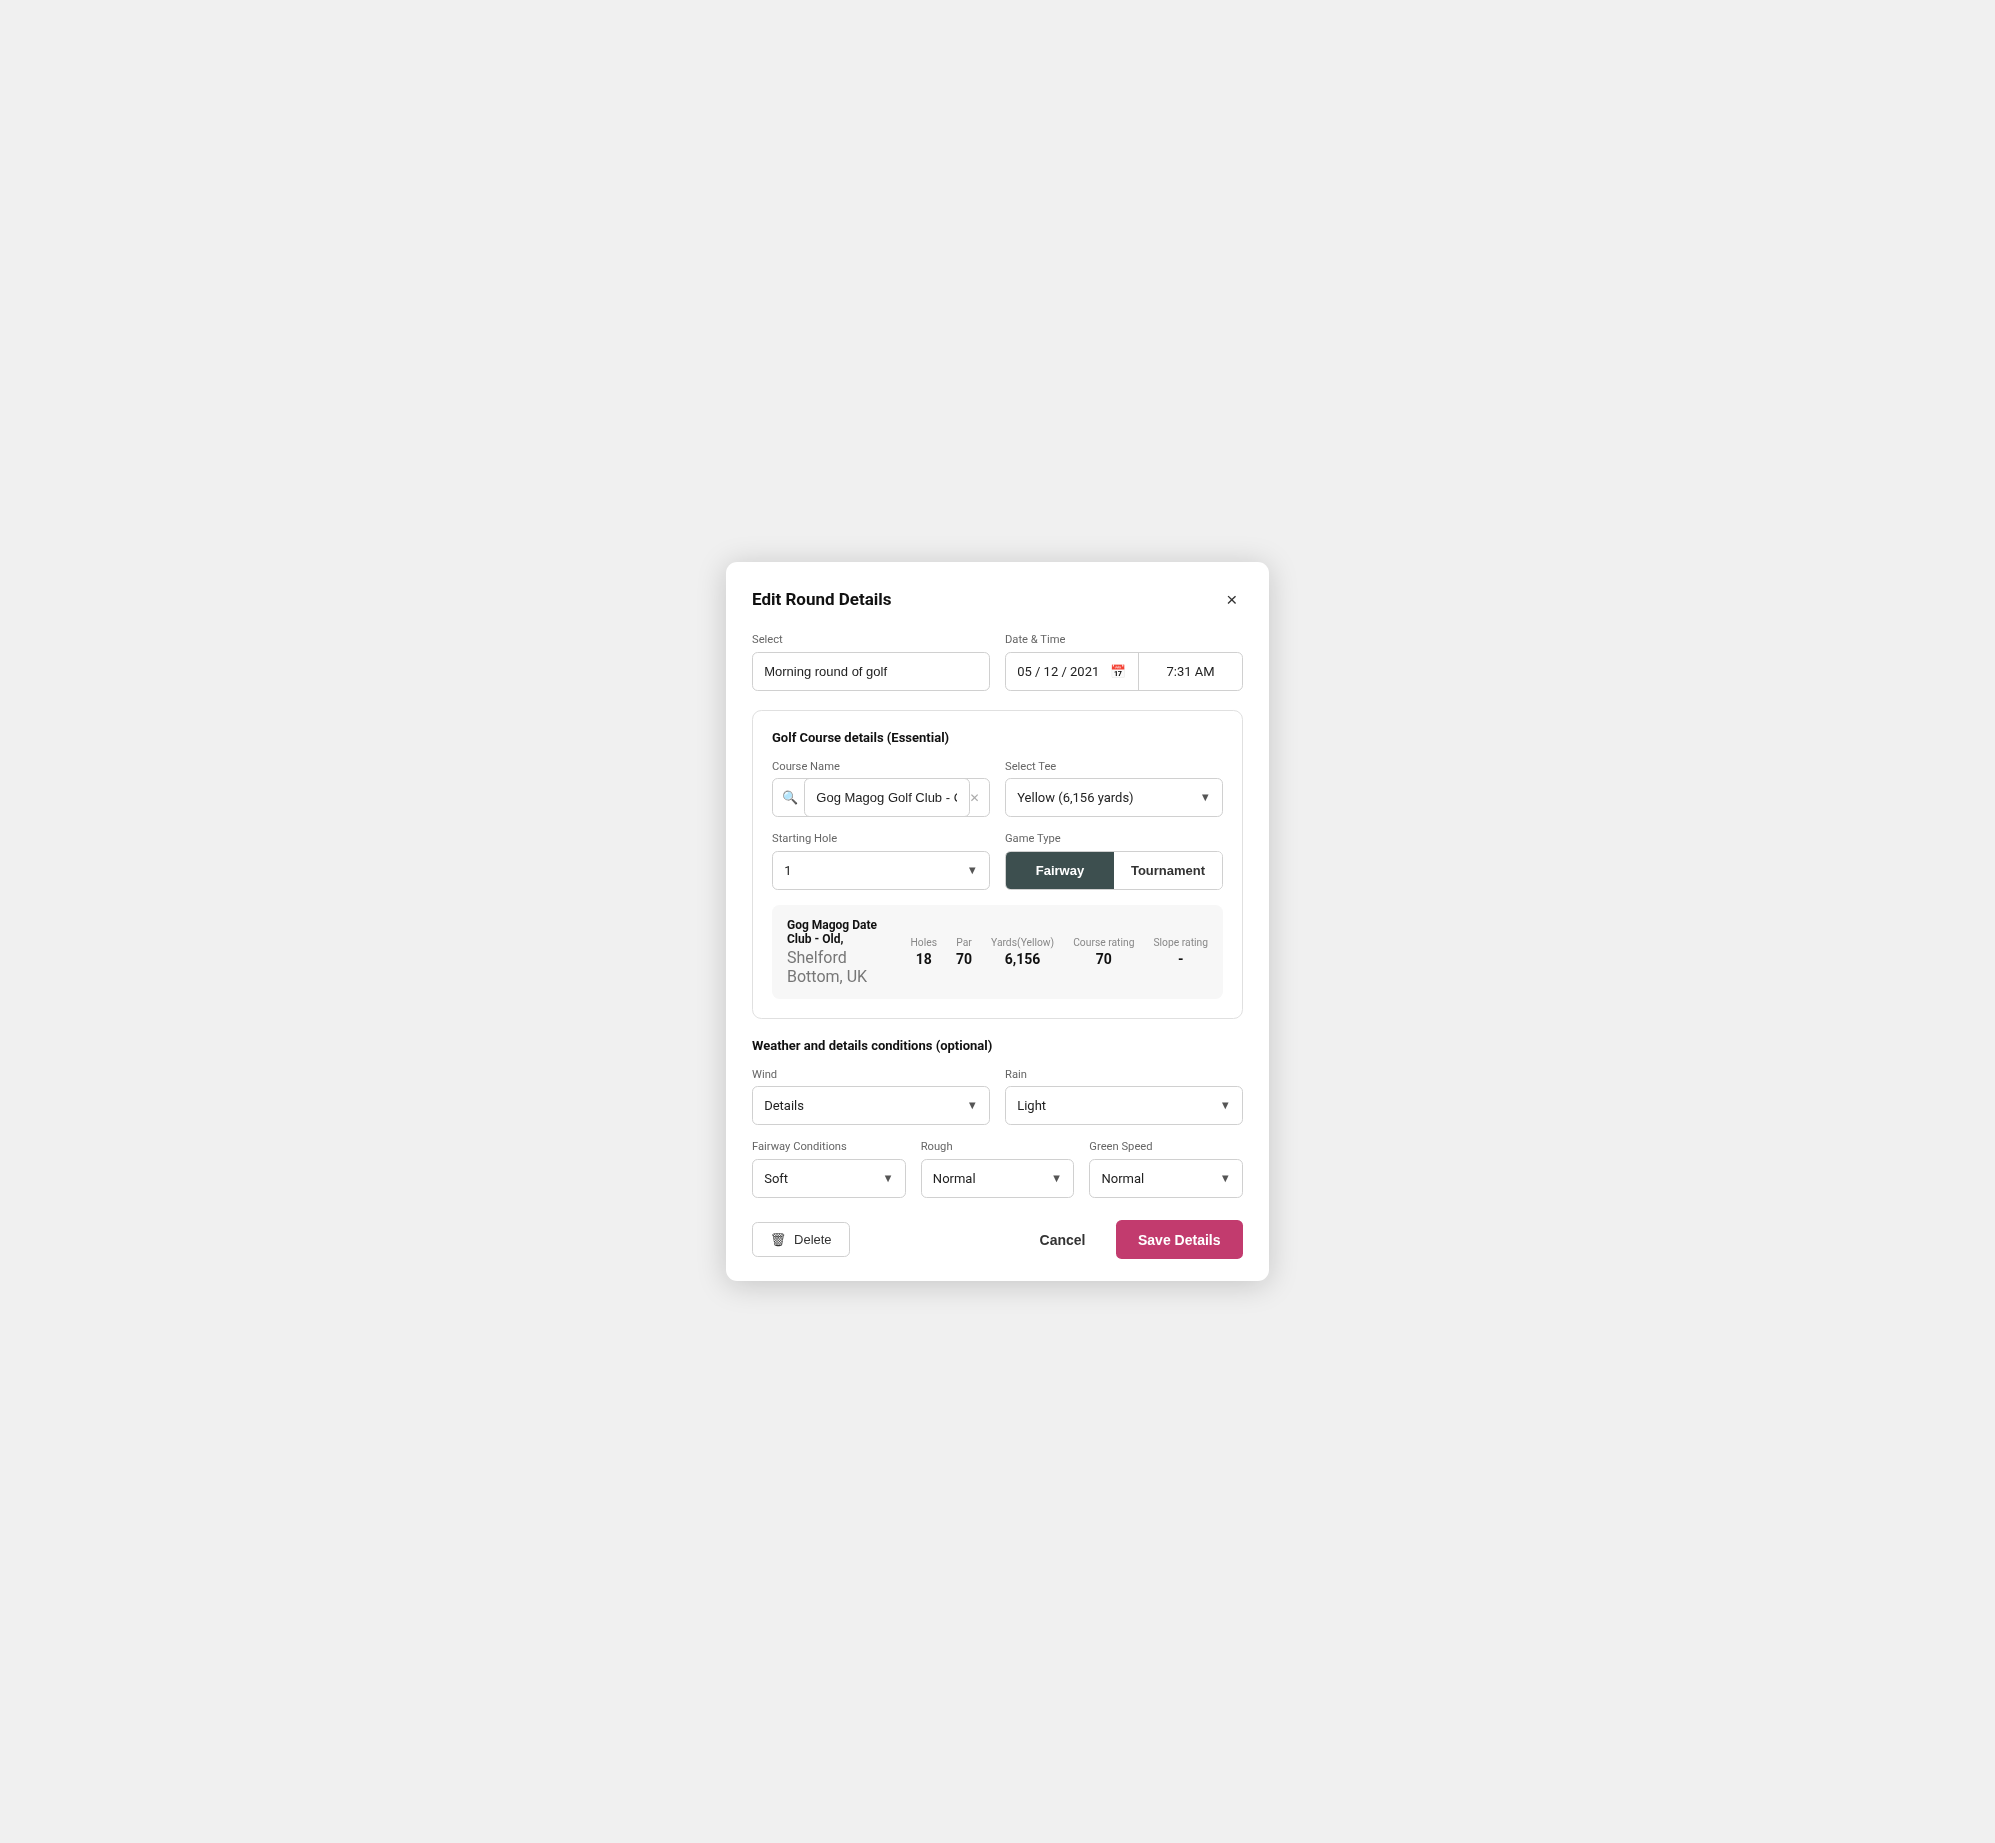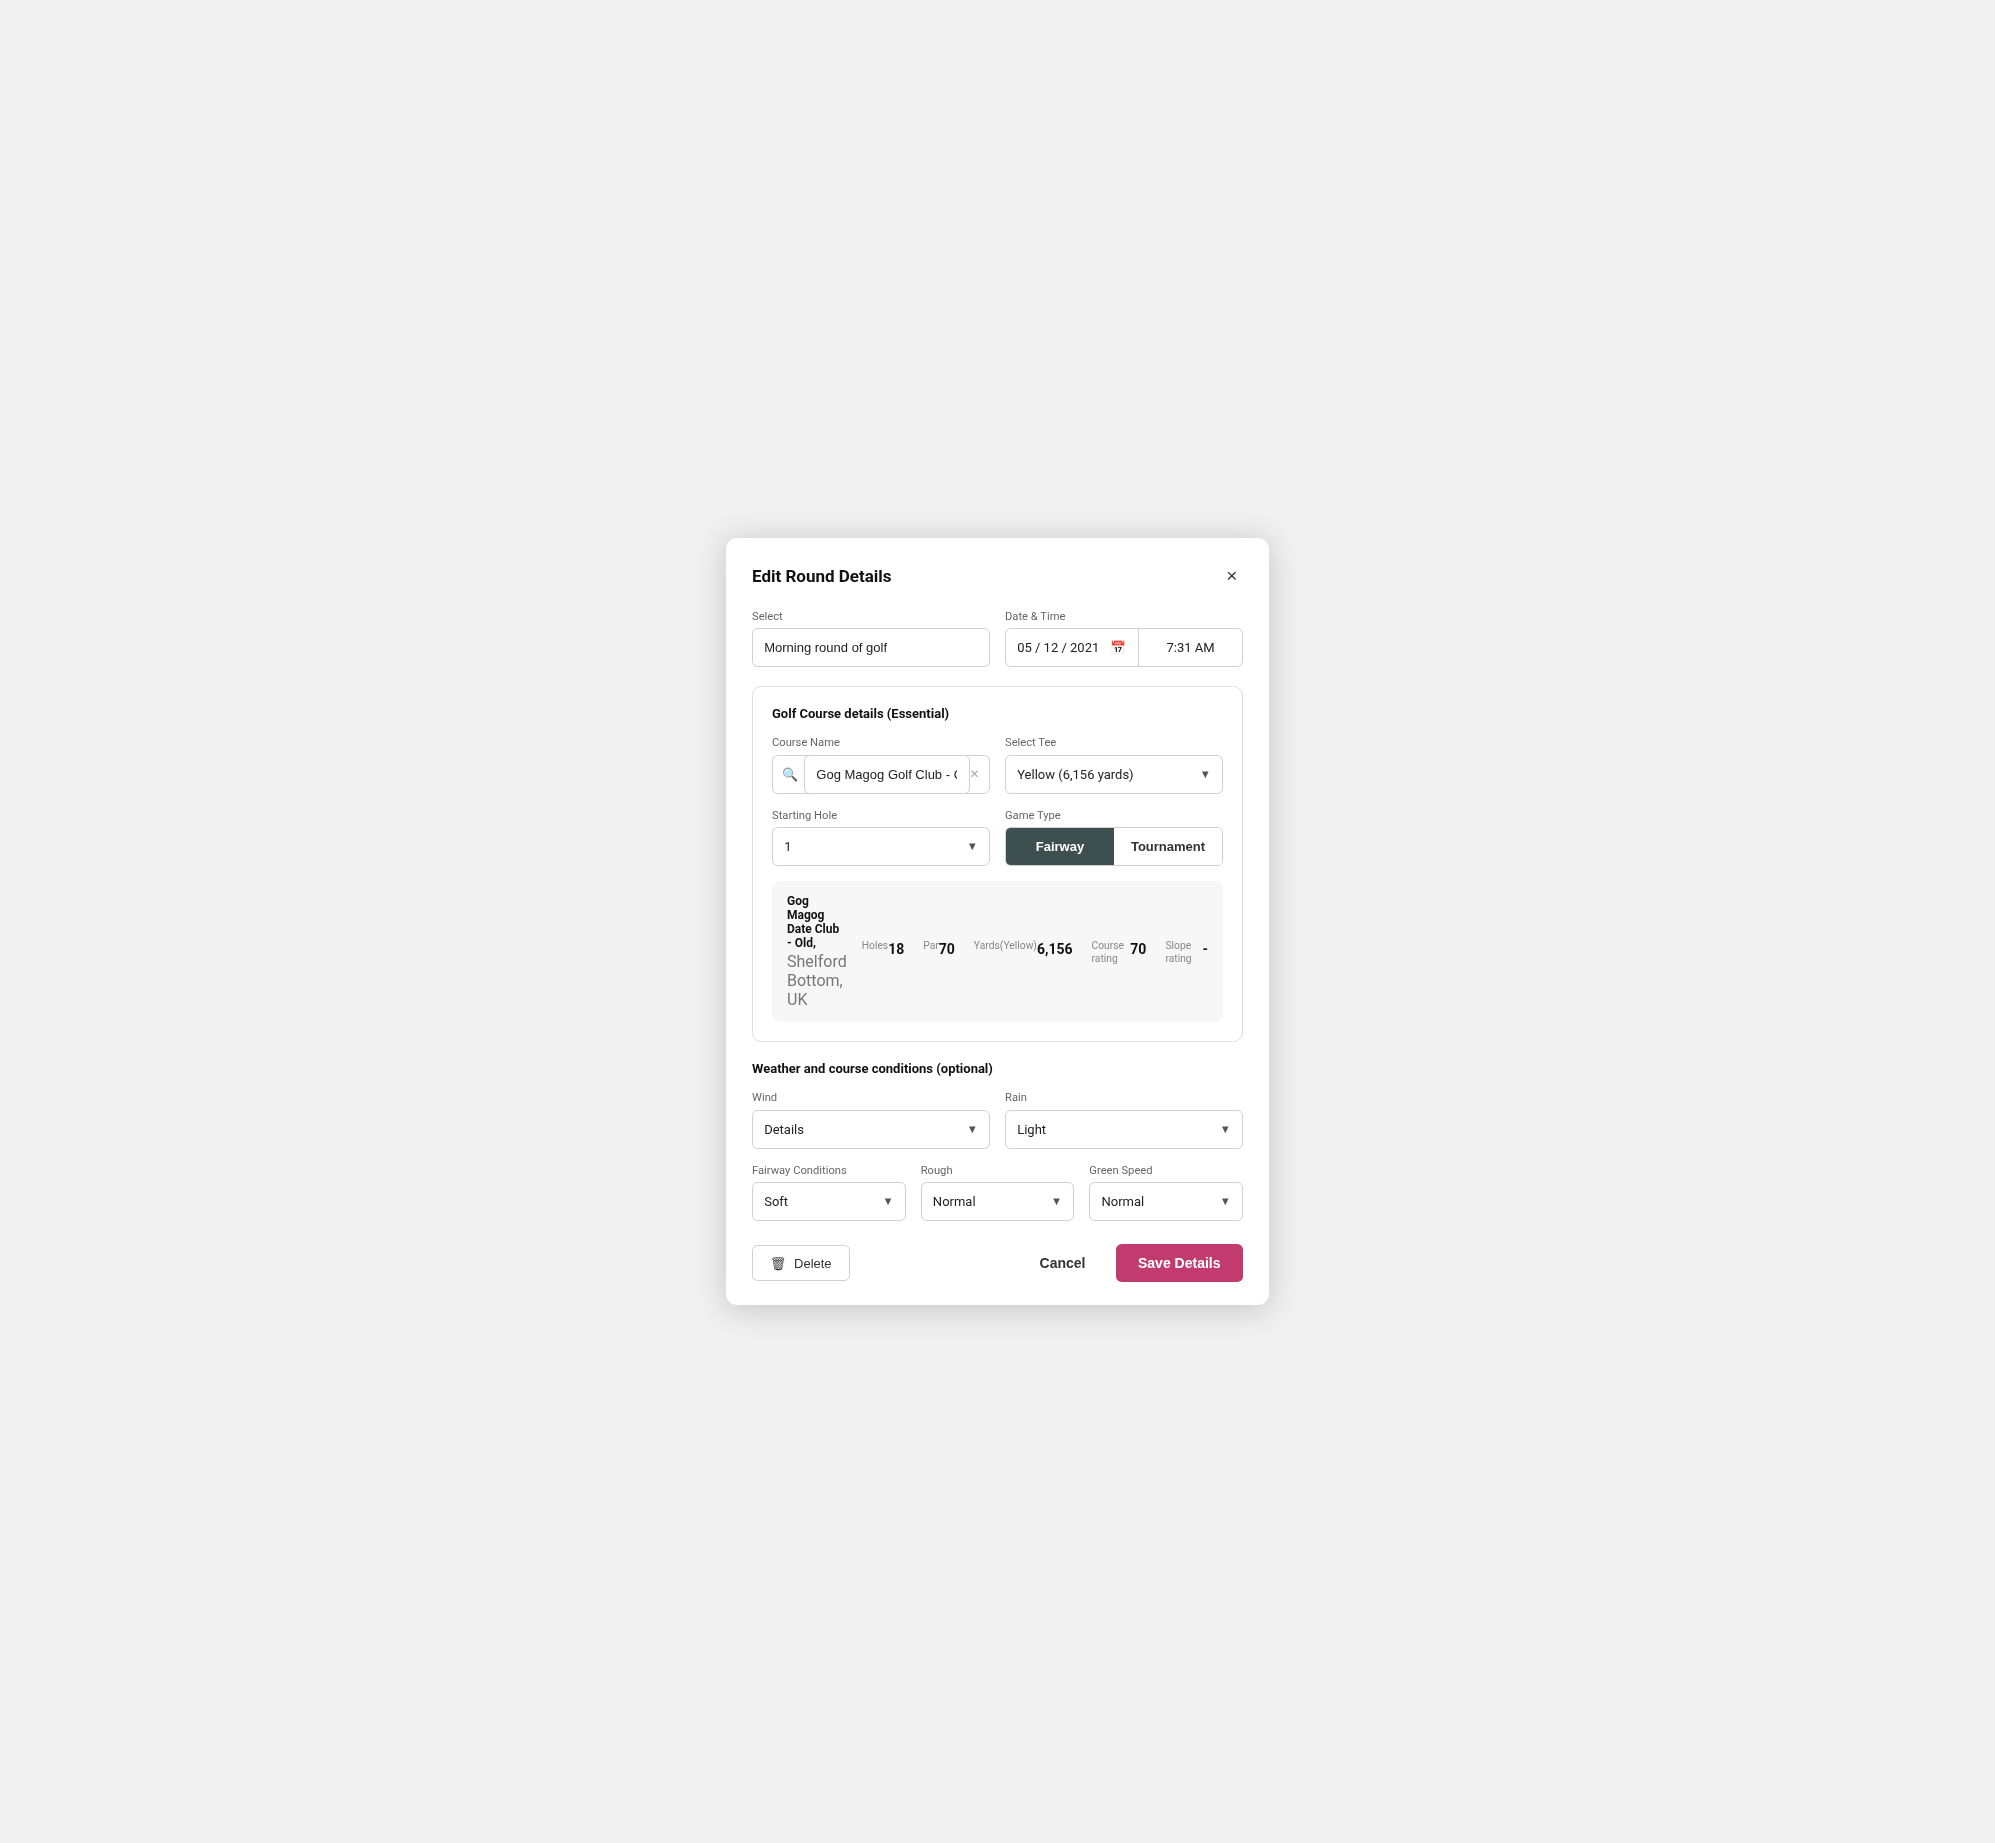--- a/index.html
+++ b/index.html
@@ -213,22 +213,22 @@
       font-size: 16px;
       color: #777;
       margin-top: 1.9px;
     }
     .course-stats {
       display: flex;
       gap: 19px;
     }
     .stat {
       display: flex;
-      flex-direction: row;
-      align-items: flex-start;
+      flex-direction: column;
+      align-items: center;
     }
     .stat-label {
       font-size: 10.3px;
       color: #888;
     }
     .stat-value {
       font-size: 14px;
       font-weight: 700;
       color: #111;
       margin-top: 1.9px;
@@ -384,21 +384,21 @@
         </div>
         <div class="stat">
           <span class="stat-label">Slope rating</span>
           <span class="stat-value">-</span>
         </div>
       </div>
     </div>
   </div>
 
   <div>
-    <div class="weather-section-title">Weather and course conditions (optional)</div>
+    <div class="weather-section-title">Weather and details conditions (optional)</div>
 
     <div class="conditions-row">
       <div class="col">
         <span class="field-label">Wind</span>
         <div class="select-wrap">
           <span class="select-value">Details</span>
           <span class="chevron-icon">▼</span>
         </div>
       </div>
       <div class="col">

